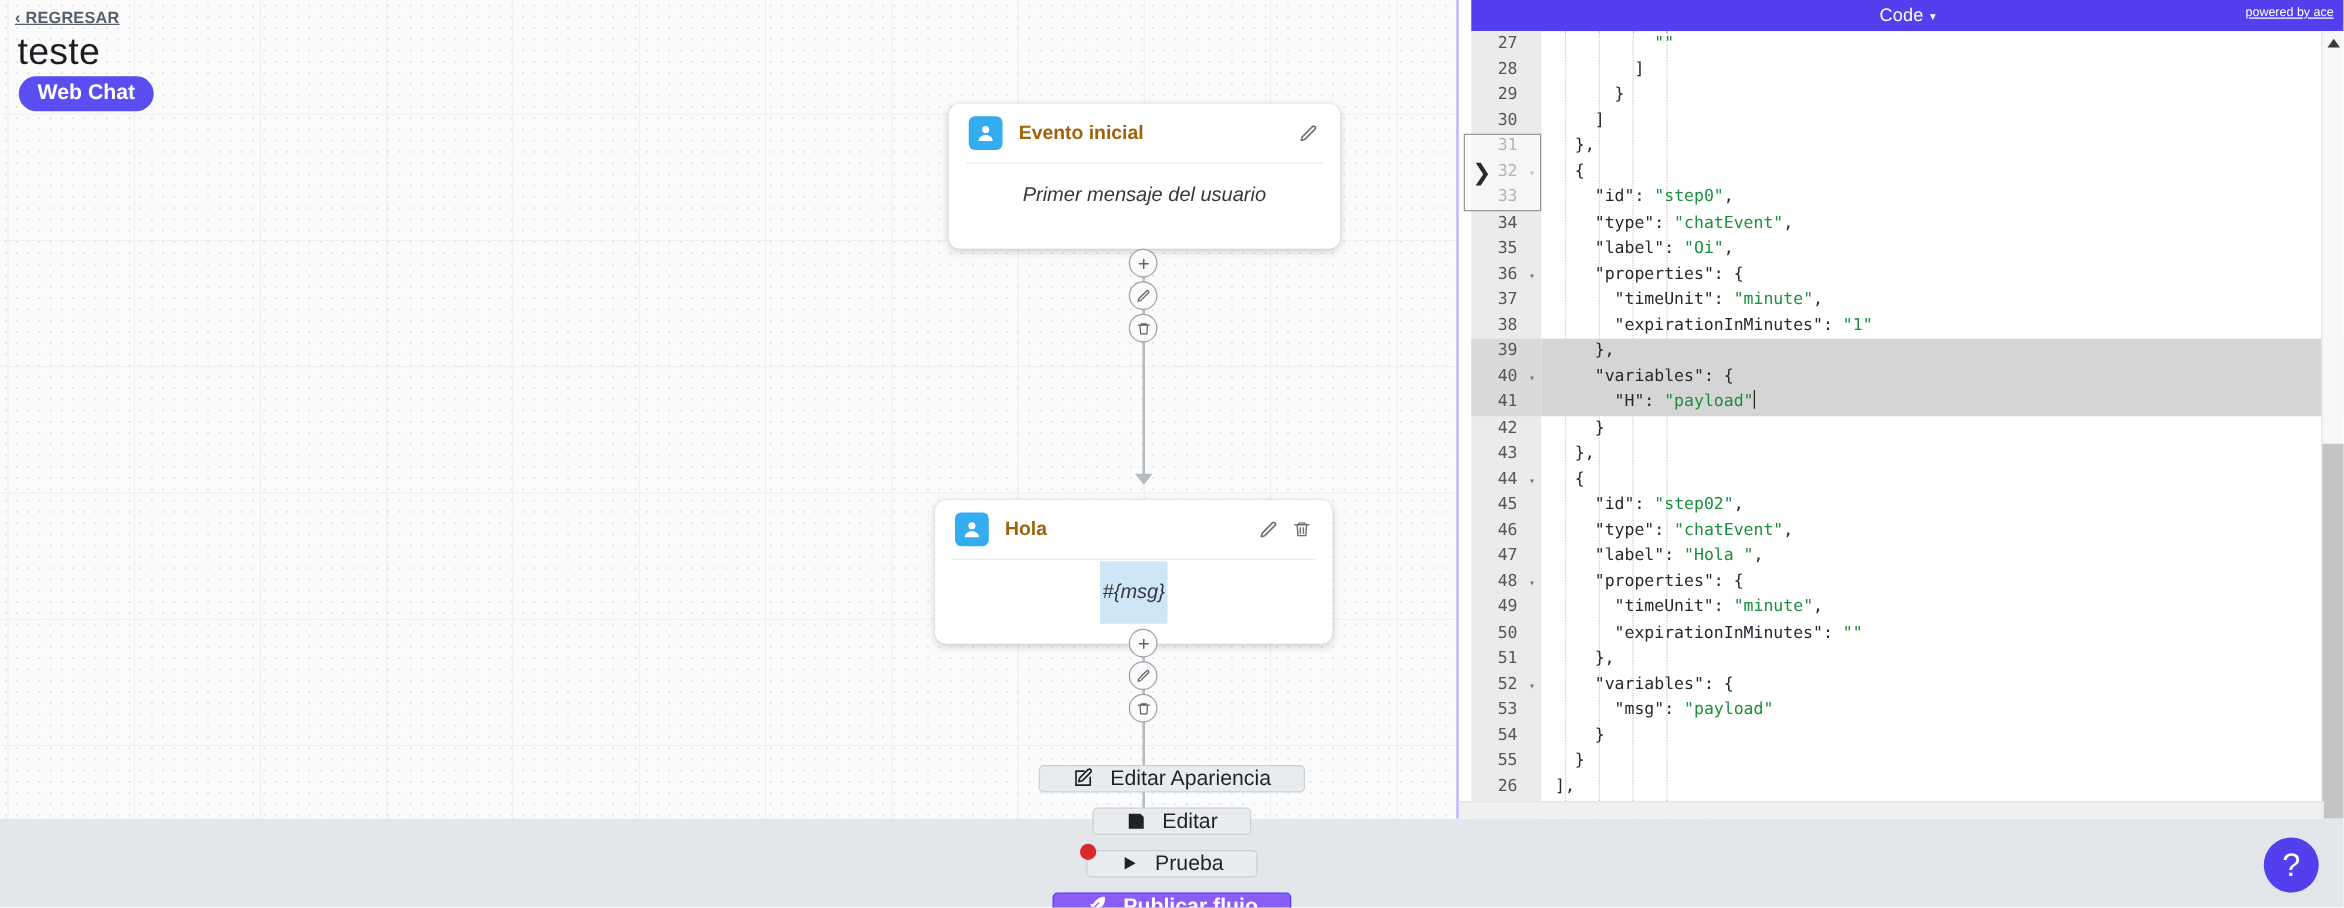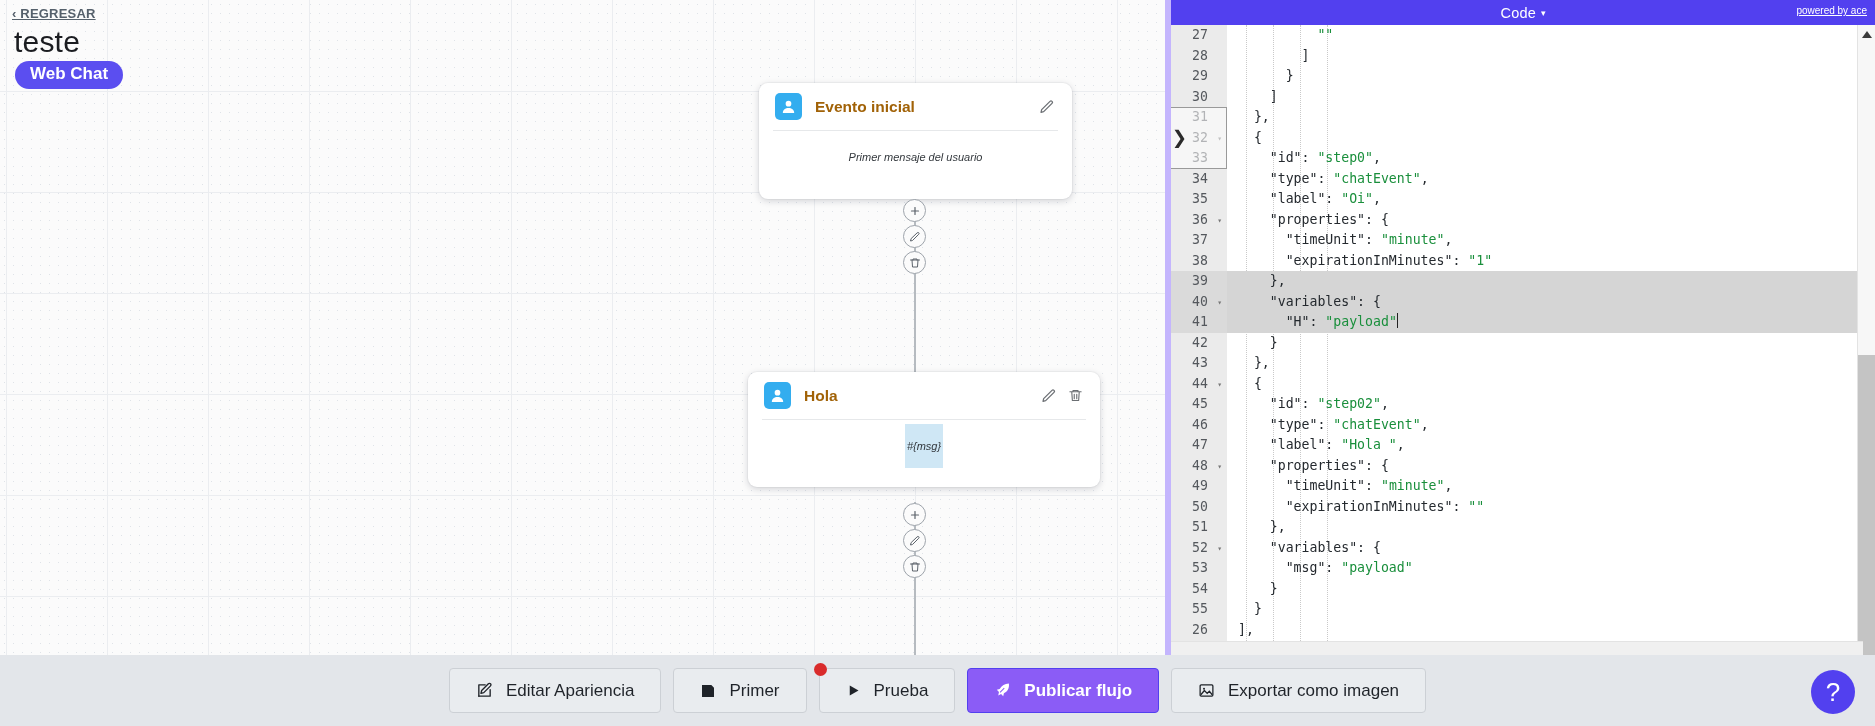--- a/index.html
+++ b/index.html
@@ -68,21 +68,21 @@
     flex: 1 1 auto; white-space: nowrap; overflow: hidden;
   }
   .node-act {
     width: 20px; height: 20px; margin-left: 6px; opacity: .75;
     display: flex; align-items: center; justify-content: center;
     cursor: pointer; flex: 0 0 auto;
   }
   .node-sep { height: 1px; background: #e6e8ea; margin: 0 14px; }
   .node-body {
     display: flex; align-items: center; justify-content: center;
-    height: 52px; font-size: 11px; font-style: italic; color: #33383d;
+    height: 52px; font-size: 16px; font-style: italic; color: #33383d;
   }
   .hl { background: #cfe7f5; padding: 16px 2px; }
 
   
   .edge { position: absolute; width: 2px; background: #b6bbc0; }
   .arrow {
     position: absolute; width: 0; height: 0;
     border-left: 7px solid transparent;
     border-right: 7px solid transparent;
     border-top: 9px solid #b6bbc0;
@@ -91,22 +91,23 @@
     position: absolute; width: 23px; height: 23px; border-radius: 50%;
     background: #fbfbfb; border: 1.4px solid #9ea4ab;
     display: flex; align-items: center; justify-content: center;
     cursor: pointer;
   }
 
   
   .code-panel {
     position: absolute; right: 0; top: 0;
     width: 710px; height: 655px;
-    background: #fff; border-left: 6px solid #c4b5fd;
+    background: #fff; border-left: 2px solid #c4b5fd;
     overflow: hidden;
+    padding-left: 10px;
   }
   .code-header {
     height: 25px; background: #5240ef; position: relative;
     display: flex; align-items: center; justify-content: center;
   }
   .code-header-title {
     color: #fff; font-size: 14.5px; letter-spacing: .2px;
   }
   .code-caret { color: #fff; font-size: 9px; margin-left: 5px; }
   .powered {
@@ -187,20 +188,21 @@
     width: 692px; background: #f0f0f0; border-top: 1px solid #e3e3e3;
   }
 
   
   .toolbar {
     position: absolute; left: 0; bottom: 0;
     width: 1875px; height: 71px;
     background: #e3e6ea;
     display: flex; align-items: center; justify-content: center;
     gap: 12px;
+    flex-direction: column;
   }
   .tb-btn {
     height: 45px; min-width: 60px;
     padding: 0 26px;
     background: #e9ecef; border: 1px solid #ccd0d5; border-radius: 4px;
     display: flex; align-items: center; justify-content: center; gap: 13px;
     font-size: 17px; color: #1f2329; cursor: pointer;
     position: relative; white-space: nowrap;
   }
   .tb-btn.primary {
@@ -265,21 +267,21 @@
       <svg width="12" height="12" viewBox="0 0 24 24" fill="none" stroke="#5c636b" stroke-width="2" stroke-linecap="round" stroke-linejoin="round">
         <path d="M16.5 3.5a2.12 2.12 0 0 1 3 3L7 19l-4 1 1-4z"></path>
       </svg>
     </div>
     <div class="dot-btn" style="left:903px; top:251px;">
       <svg width="12" height="12" viewBox="0 0 24 24" fill="none" stroke="#5c636b" stroke-width="2" stroke-linecap="round" stroke-linejoin="round">
         <path d="M3 6h18M8 6V4h8v2M6 6l1 14h10l1-14"></path>
       </svg>
     </div>
 
-    <div class="node" style="left:748px; top:372px; width:352px; height:115px;">
+    <div class="node" style="left:748px; top:400px; width:318px; height:115px;">
       <div class="node-head">
         <span class="node-icon">
           <svg width="17" height="17" viewBox="0 0 24 24" fill="#ffffff">
             <circle cx="12" cy="8" r="4"></circle>
             <path d="M4 21c0-4.4 3.6-7 8-7s8 2.6 8 7z"></path>
           </svg>
         </span>
         <span class="node-title">Hola</span>
         <span class="node-act">
           <svg width="16" height="16" viewBox="0 0 24 24" fill="none" stroke="#3a3f45" stroke-width="1.9" stroke-linecap="round" stroke-linejoin="round">
@@ -419,21 +421,21 @@
           </svg>
         </span>
         <span>Editar Apariencia</span>
       </div>
       <div class="tb-btn">
         <span class="tb-ico">
           <svg width="16" height="16" viewBox="0 0 24 24" fill="currentColor">
             <path d="M3 3h14l4 4v14H3zM7 3h8v6H7zm2 10h8v8H9z"></path>
           </svg>
         </span>
-        <span>Primer</span>
+        <span>Editar</span>
       </div>
       <div class="tb-btn">
         <span class="red-dot"></span>
         <span class="tb-ico">
           <svg width="15" height="15" viewBox="0 0 24 24" fill="currentColor">
             <polygon points="6,4 20,12 6,20"></polygon>
           </svg>
         </span>
         <span>Prueba</span>
       </div>

